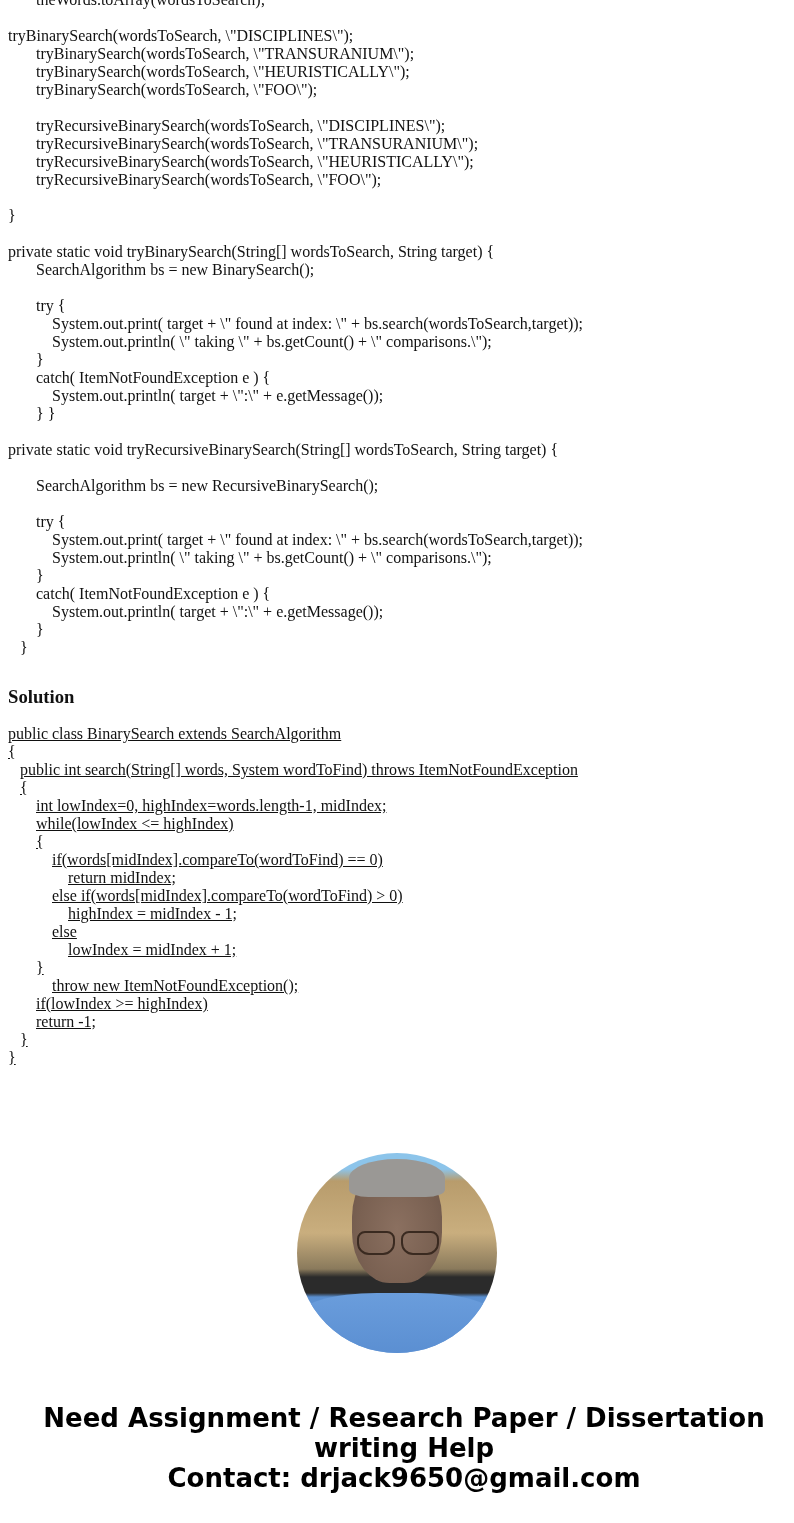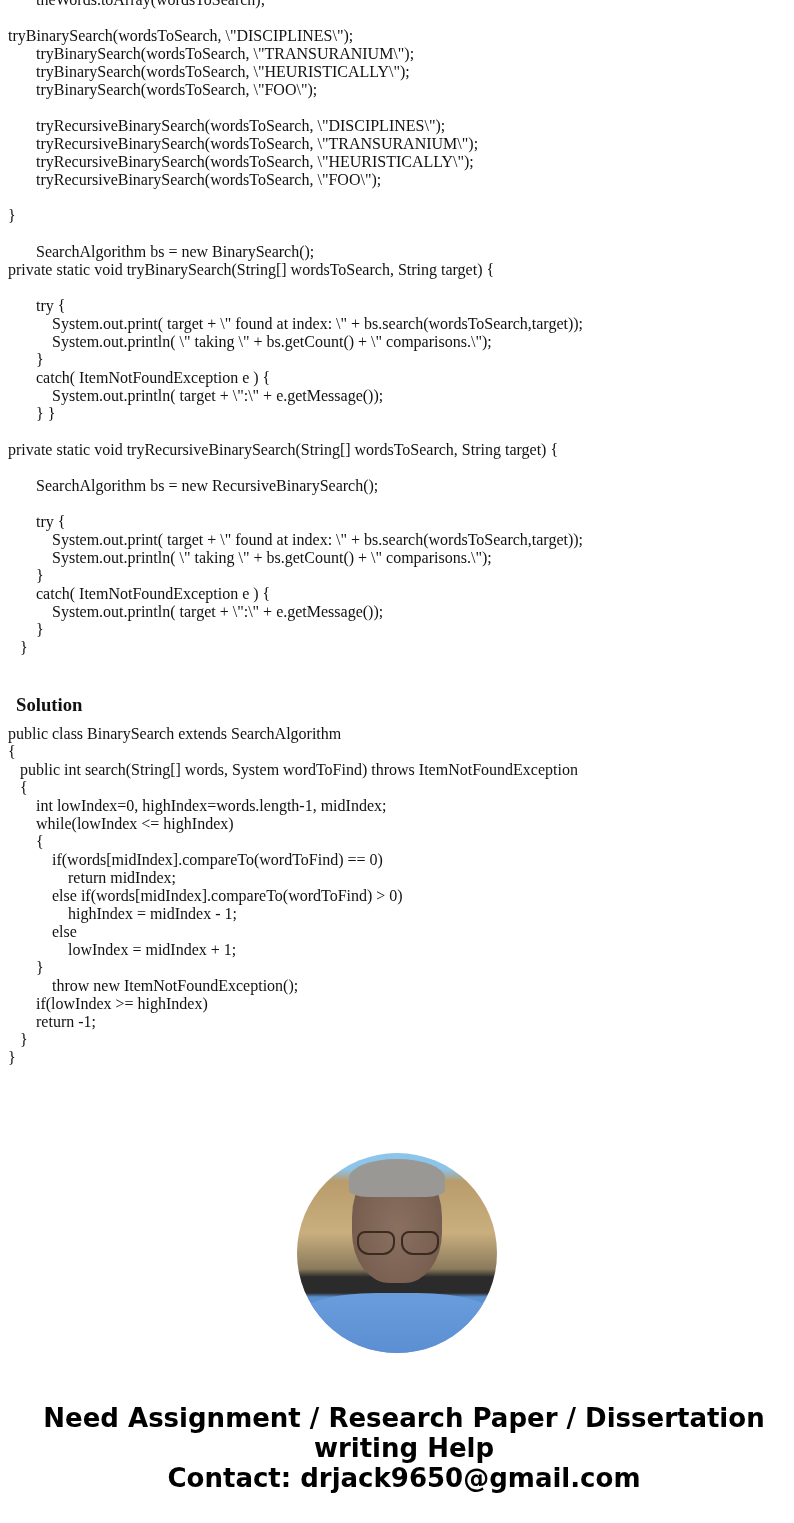--- a/index.html
+++ b/index.html
@@ -9,21 +9,21 @@
     font-family: "Liberation Serif", serif; font-size: 16px;
   }
   .code-block { position: absolute; left: 8px; margin: 0; }
   .line { height: 18px; line-height: 18px; white-space: pre; }
   .i0 { padding-left: 0; }
   .i1 { padding-left: 12px; }
   .i2 { padding-left: 28px; }
   .i3 { padding-left: 44px; }
   .i4 { padding-left: 60px; }
   .heading {
-    position: absolute; left: 8px; top: 686px; margin: 8px;
+    position: absolute; left: 8px; top: 686px; margin: 0;
     font-family: "Liberation Serif", serif; font-weight: bold; font-size: 18.7px; line-height: 22px;
   }
   .avatar {
     position: absolute; left: 297px; top: 1153px; width: 200px; height: 200px; border-radius: 50%;
     overflow: hidden;
     background: linear-gradient(180deg, #8cc4ea 0%, #8cc4ea 8%, #b89c6c 14%, #c9ae7e 40%, #8a7a5c 58%, #2b2b2b 62%, #2b2b2b 70%, #5a8fd0 72%, #6ea0dd 100%);
   }
   .avatar .face {
     position: absolute; left: 55px; top: 10px; width: 90px; height: 120px; border-radius: 45% 45% 42% 42%;
     background: radial-gradient(ellipse at 50% 55%, #8b7060 0%, #7a6152 60%, #6a5448 100%);
@@ -62,22 +62,22 @@
       <div class="line i2">tryBinarySearch(wordsToSearch, \"HEURISTICALLY\");</div>
       <div class="line i2">tryBinarySearch(wordsToSearch, \"FOO\");</div>
       <div class="line i0"></div>
       <div class="line i2">tryRecursiveBinarySearch(wordsToSearch, \"DISCIPLINES\");</div>
       <div class="line i2">tryRecursiveBinarySearch(wordsToSearch, \"TRANSURANIUM\");</div>
       <div class="line i2">tryRecursiveBinarySearch(wordsToSearch, \"HEURISTICALLY\");</div>
       <div class="line i2">tryRecursiveBinarySearch(wordsToSearch, \"FOO\");</div>
       <div class="line i0"></div>
       <div class="line i0">}</div>
       <div class="line i0"></div>
+      <div class="line i0">private static void tryBinarySearch(String[] wordsToSearch, String target) {</div>
       <div class="line i2">SearchAlgorithm bs = new BinarySearch();</div>
-      <div class="line i0">private static void tryBinarySearch(String[] wordsToSearch, String target) {</div>
       <div class="line i0"></div>
       <div class="line i2">try {</div>
       <div class="line i3">System.out.print( target + \" found at index: \" + bs.search(wordsToSearch,target));</div>
       <div class="line i3">System.out.println( \" taking \" + bs.getCount() + \" comparisons.\");</div>
       <div class="line i2">}</div>
       <div class="line i2">catch( ItemNotFoundException e ) {</div>
       <div class="line i3">System.out.println( target + \":\" + e.getMessage());</div>
       <div class="line i2">} }</div>
       <div class="line i0"></div>
       <div class="line i0">private static void tryRecursiveBinarySearch(String[] wordsToSearch, String target) {</div>
@@ -87,21 +87,21 @@
       <div class="line i2">try {</div>
       <div class="line i3">System.out.print( target + \" found at index: \" + bs.search(wordsToSearch,target));</div>
       <div class="line i3">System.out.println( \" taking \" + bs.getCount() + \" comparisons.\");</div>
       <div class="line i2">}</div>
       <div class="line i2">catch( ItemNotFoundException e ) {</div>
       <div class="line i3">System.out.println( target + \":\" + e.getMessage());</div>
       <div class="line i2">}</div>
       <div class="line i1">}</div>
     </div>
   <h3 class="heading">Solution</h3>
-  <div class="code-block" id="code-solution" style="top:725px;">
+  <div class="code-block" id="code-solution" style="top:725px;text-decoration:underline;">
       <div class="line i0">public class BinarySearch extends SearchAlgorithm</div>
       <div class="line i0">{</div>
       <div class="line i1">public int search(String[] words, System wordToFind) throws ItemNotFoundException</div>
       <div class="line i1">{</div>
       <div class="line i2">int lowIndex=0, highIndex=words.length-1, midIndex;</div>
       <div class="line i2">while(lowIndex &lt;= highIndex)</div>
       <div class="line i2">{</div>
       <div class="line i3">if(words[midIndex].compareTo(wordToFind) == 0)</div>
       <div class="line i4">return midIndex;</div>
       <div class="line i3">else if(words[midIndex].compareTo(wordToFind) &gt; 0)</div>

